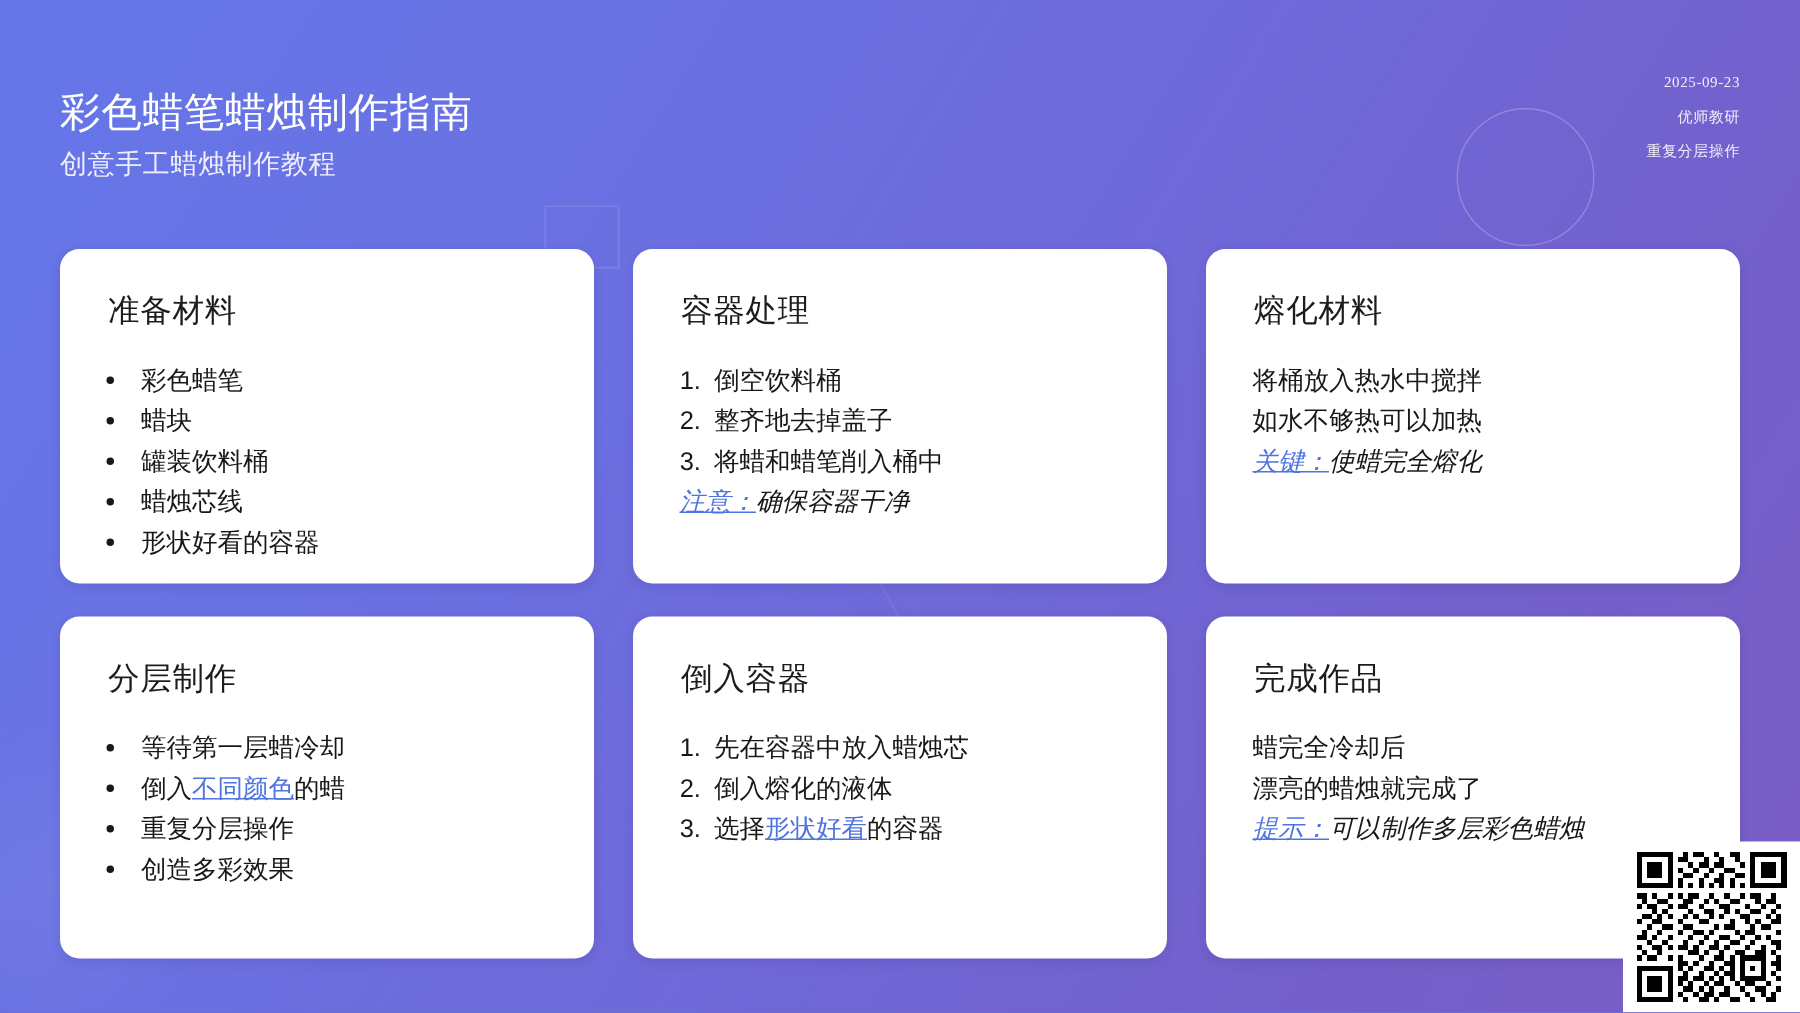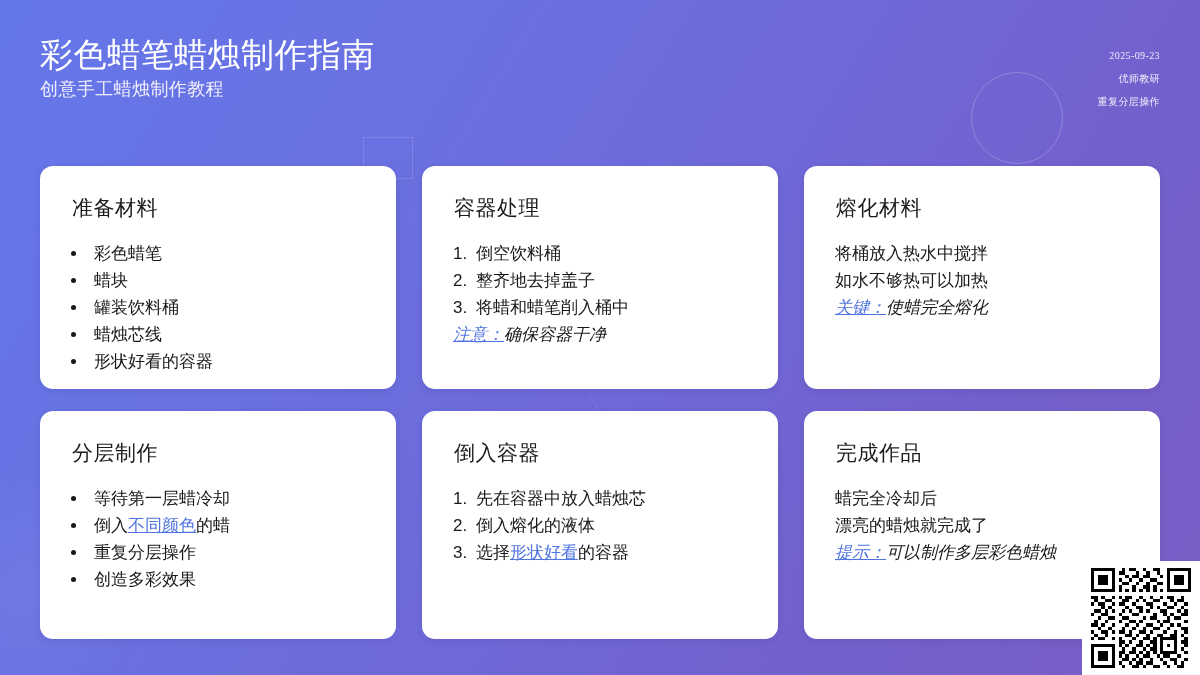--- a/index.html
+++ b/index.html
@@ -54,25 +54,26 @@
     position:absolute;
     left:0; top:0;
     width:1200px; height:150px;
     padding:38px 40px 0 40px;
     display:flex;
     justify-content:space-between;
     align-items:flex-start;
   }
   .header-left { }
   .slide-title {
-    font-size:33px;
+    font-size:27px;
     line-height:34px;
     font-weight:400;
     color:#ffffff;
     letter-spacing:0.5px;
+    margin-top:20px;
   }
   .slide-subtitle {
     font-size:18px;
     line-height:28px;
     font-weight:400;
     color:#f0eefc;
     letter-spacing:0.4px;
     margin-top:3px;
   }
   .header-right {

